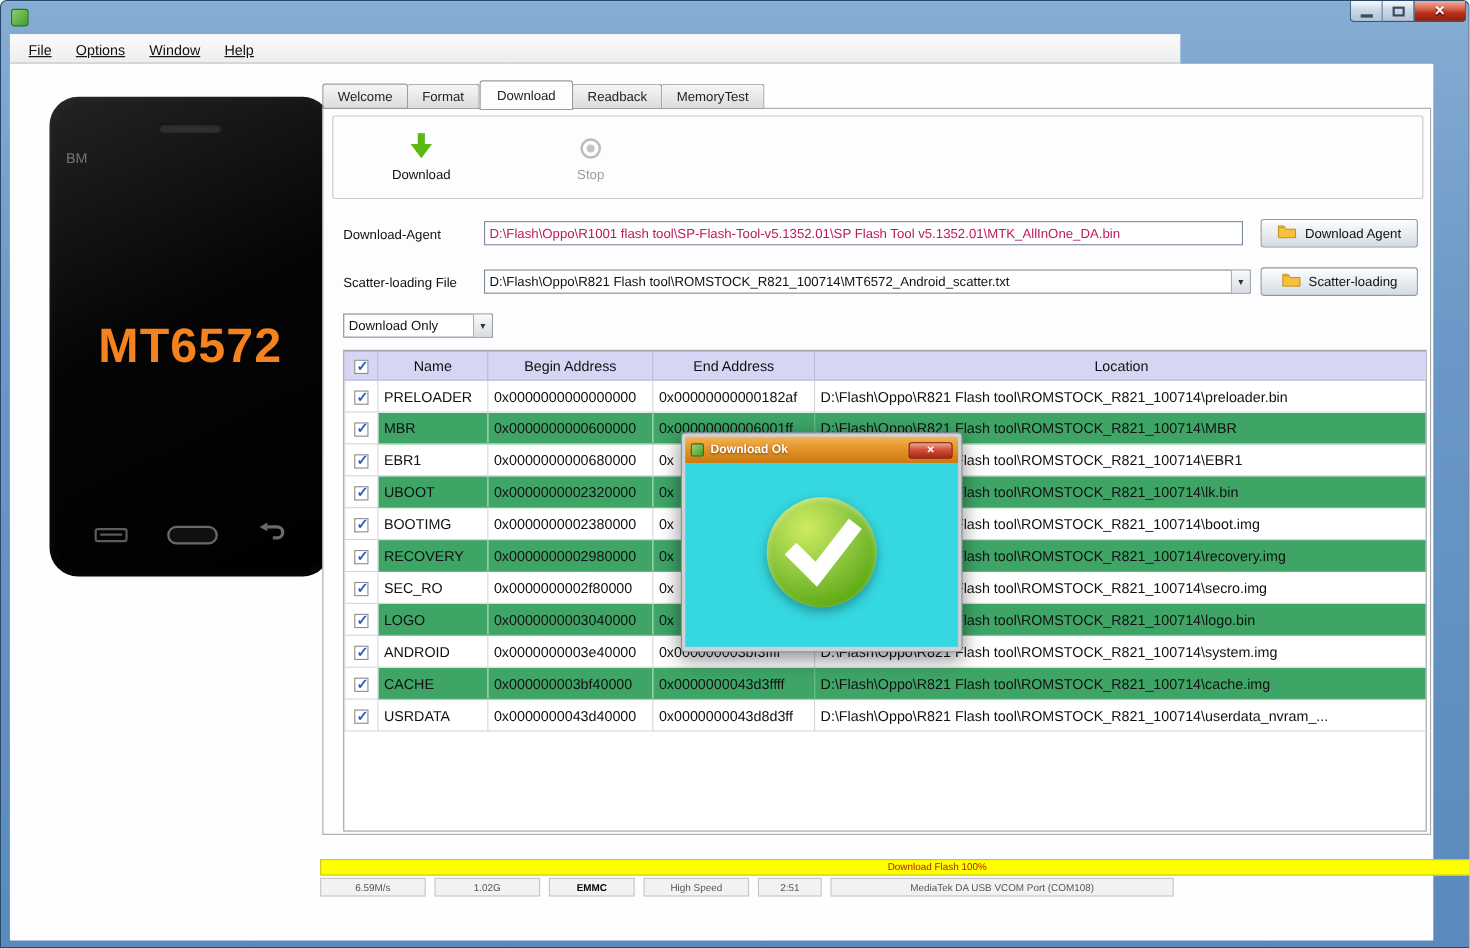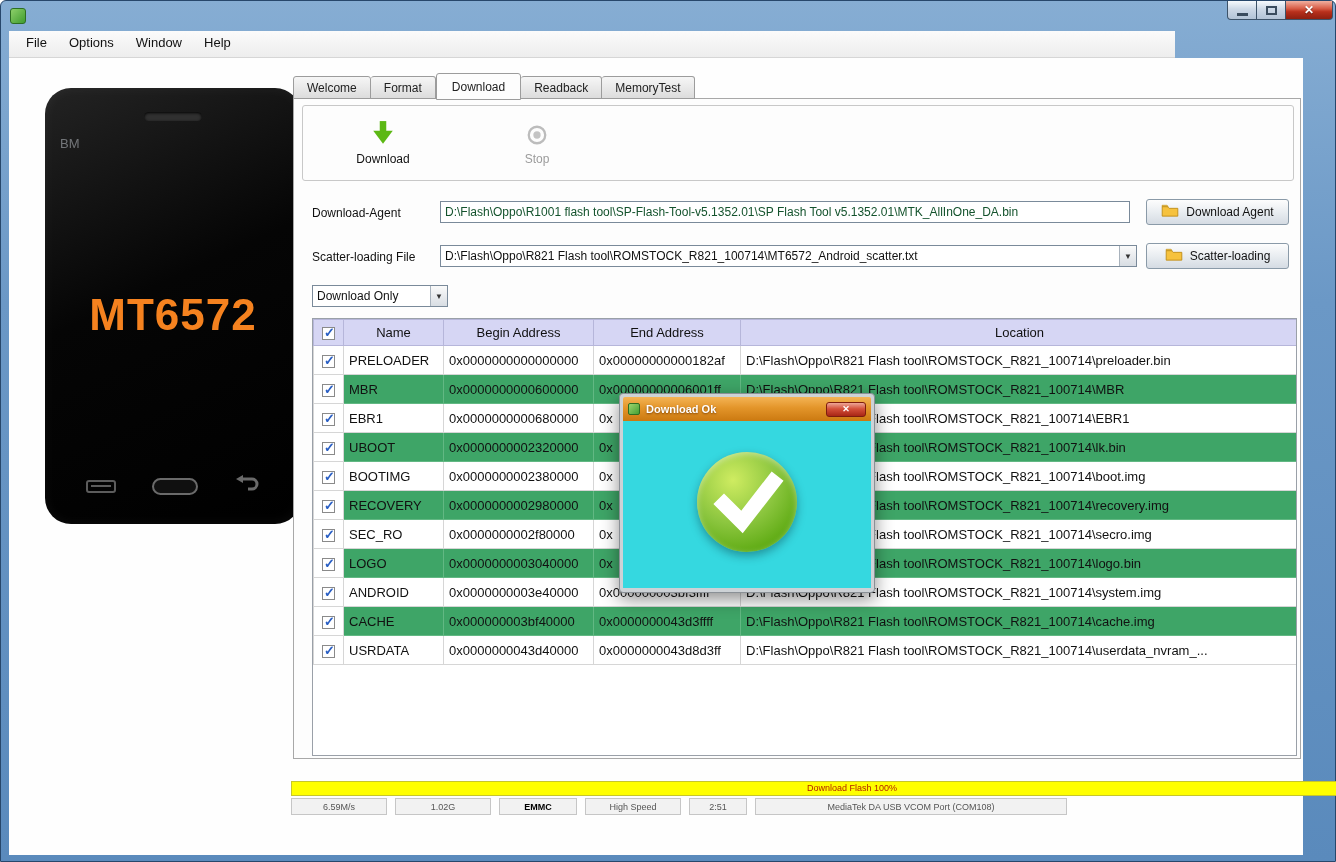--- a/index.html
+++ b/index.html
@@ -13,21 +13,21 @@
   .title-text { position:absolute; left:32px; top:0; line-height:30px; font-size:13px; color:#0a1a28; text-shadow:0 0 4px rgba(255,255,255,.9); white-space:nowrap; }
   .win-btns { position:absolute; top:0; right:2px; display:flex; }
   .cap-btn { height:19px; border:1px solid #3c5268; border-top:none; display:flex; align-items:center; justify-content:center; cursor:default; }
   .btn-min { width:30px; border-radius:0 0 0 4px; background:linear-gradient(#f6fafd,#ccd8e6 45%,#b2c3d6); }
   .btn-max { width:29px; border-left:none; background:linear-gradient(#f6fafd,#ccd8e6 45%,#b2c3d6); }
   .btn-close { width:47px; border-left:none; border-radius:0 0 4px 0; background:linear-gradient(#f0b0a0,#d9604a 40%,#b8301c 60%,#8e1f10); color:#fff; font-size:12px; font-weight:bold; text-shadow:0 1px 1px rgba(0,0,0,.5); }
   .glyph-min { width:11px; height:3px; background:#3a4c5e; margin-top:8px; }
   .glyph-max { width:11px; height:9px; border:2px solid #3a4c5e; }
 
   
-  .menubar { position:absolute; left:8px; top:30px; width:1166px; height:27px; background:linear-gradient(#fbfbfb,#ededed); border-bottom:1px solid #d6d6d6; display:flex; align-items:flex-start; padding-left:6px; }
+  .menubar { position:absolute; left:8px; top:30px; width:1064px; height:27px; background:linear-gradient(#fbfbfb,#ededed); border-bottom:1px solid #d6d6d6; display:flex; align-items:flex-end; padding-left:6px;text-decoration:underline; }
   .menu-item { font-size:13px; padding:4px 11px; color:#111; }
 
   
   .client { position:absolute; left:8px; top:57px; width:1294px; height:797px; background:#fefefe; }
 
   
   .phone { position:absolute; left:36px; top:30px; width:256px; height:436px; background:linear-gradient(155deg,#232323,#050505 45%,#000); border-radius:26px; box-shadow:inset 0 0 14px rgba(255,255,255,.05); }
   .phone-brand { position:absolute; left:15px; top:48px; color:#b9bec4; font-size:13px; opacity:.55; }
   .phone-speaker { position:absolute; left:50%; transform:translateX(-50%); top:24px; width:58px; height:9px; border-radius:5px; background:#303030; box-shadow:inset 0 1px 3px #000; }
   .phone-model { position:absolute; left:0; right:0; top:202px; text-align:center; color:#f5821f; font-size:44px; font-weight:bold; letter-spacing:1px; }
@@ -49,21 +49,21 @@
   .tool-download { left:38px; }
   .tool-stop { left:192px; }
   .tool-icon { height:30px; display:flex; justify-content:center; align-items:flex-end; }
   .tool-label { font-size:12px; margin-top:5px; color:#111; }
   .tool-stop .tool-label { color:#9c9c9c; }
 
   
   .field-label { position:absolute; font-size:12px; color:#111; white-space:nowrap; }
   .lbl-da { left:18px; top:107px; }
   .lbl-scatter { left:18px; top:151px; }
-  .text-input { position:absolute; height:22px; border:1px solid #7a8a9a; background:#fff; font-size:12px; font-family:"Liberation Sans",sans-serif; padding:0 4px; color:#14532d; }
+  .text-input { position:absolute; height:22px; border:1px solid #7a8a9a; background:#fff; font-size:12px; font-family:"Liberation Sans",sans-serif; padding:0 4px; color:#be185d; }
   .input-da { left:146px; top:102px; width:690px; }
   .combo { position:absolute; height:22px; border:1px solid #7a8a9a; background:#fff; font-size:12px; display:flex; align-items:center; }
   .combo-scatter { left:146px; top:146px; width:697px; }
   .combo-mode { left:18px; top:186px; width:136px; }
   .combo-text { flex:1; padding:0 4px; white-space:nowrap; overflow:hidden; color:#111; }
   .combo-arrow { width:17px; align-self:stretch; background:linear-gradient(#fafafa,#d8dde3); border-left:1px solid #a8b2bc; display:flex; align-items:center; justify-content:center; font-size:8px; color:#333; }
 
   .push-btn { position:absolute; width:143px; height:26px; border:1px solid #8a9aa8; border-radius:3px; background:linear-gradient(#fdfdfd,#e9edf1 50%,#d5dbe3); font-size:12px; color:#111; display:flex; align-items:center; justify-content:center; gap:7px; }
   .btn-da { left:852px; top:100px; }
   .btn-scatter { left:852px; top:144px; }

